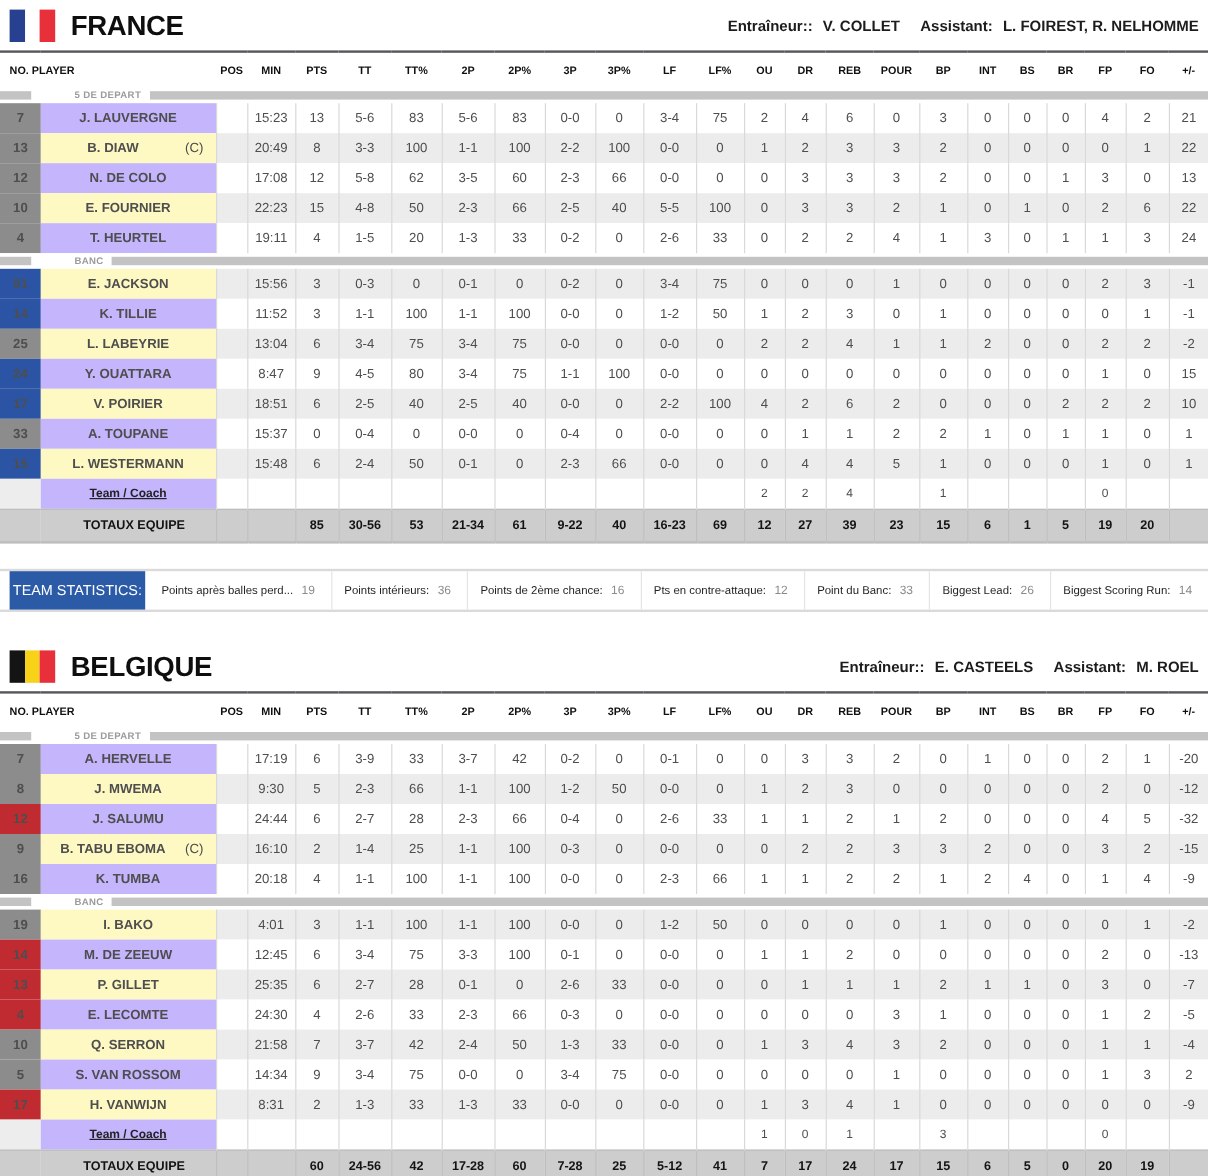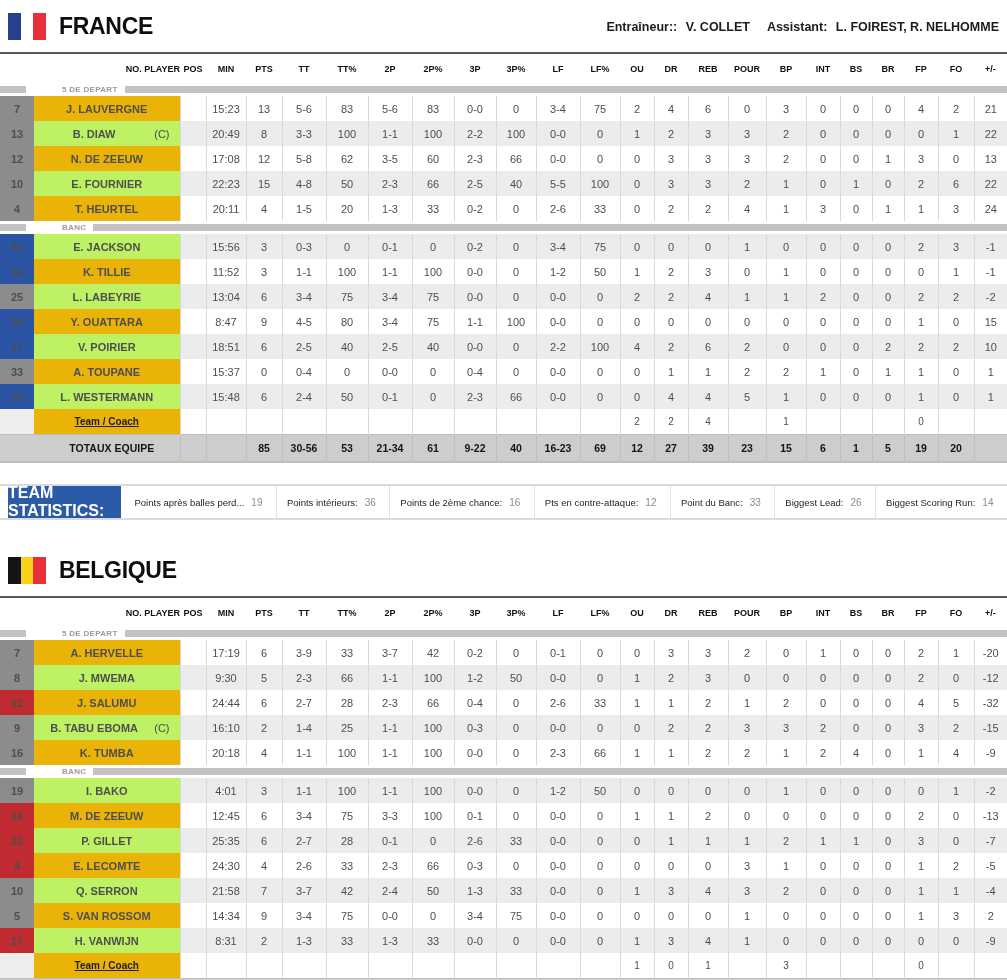--- a/index.html
+++ b/index.html
@@ -1,62 +1,62 @@
 <!DOCTYPE html>
 <html><head>
 <meta charset="utf-8">
 <style>
   * { box-sizing: border-box; }
   html,body { margin:0; padding:0; background:#fff; }
   body { font-family:"Liberation Sans", sans-serif; width:1007px; }
   .page { width:1007px; overflow:hidden; background:#fff; }
 
   
-  .team-header { display:flex; align-items:center; padding:7px 8px 6px 8px; height:52px; }
+  .team-header { display:flex; align-items:center; padding:7px 8px 6px 8px; height:42px; }
   .flag { width:38px; height:27px; display:flex; flex:0 0 auto; }
   .flag span { flex:1; }
   .team-title { font-size:23px; font-weight:bold; color:#0e0e0e; margin-left:13px; letter-spacing:-0.3px; }
   .coach-info { margin-left:auto; font-size:12.5px; font-weight:bold; color:#1c1c1c; white-space:nowrap; }
   .coach-info .gap { display:inline-block; width:14px; }
   .coach-info .sp { display:inline-block; width:5px; }
 
   
   table.box { border-collapse:collapse; table-layout:fixed; width:1007px; }
   table.box thead th { border-top:2px solid #56575b; height:30px; font-size:9px; font-weight:bold;
                        color:#101010; text-align:center; background:#fff; padding:0; }
-  table.box thead th.ph { text-align:right; padding-left:8px; }
+  table.box thead th.ph { text-align:left; padding-left:8px; }
   tr.band td { padding:0; height:13px; background:#fff; }
   .band-wrap { display:flex; align-items:center; height:13px; }
   .band-seg { height:7px; background:#c3c3c3; }
   .band-seg.l { width:26px; flex:0 0 auto; }
   .band-seg.r { flex:1; }
   .band-label { font-size:8px; font-weight:bold; color:#9b9b9b; margin:0 7px; letter-spacing:0.3px; white-space:nowrap;padding-left:29px; }
 
   tr.player td { height:25px; font-size:11px; color:#4e4e4e; text-align:center; padding:0; }
   td.badge { color:#fff; font-weight:bold; font-size:11px; background:#8c8c8c; }
   td.name { text-align:left; padding-left:10px; font-weight:bold; color:#181818; font-size:11px; }
   td.name .cap { float:right; margin-right:10px; font-weight:normal; color:#4a4a4a; }
   td.s { border-left:1px solid #d9d9d9; }
   td.min { text-align:right; padding-right:5px; }
-  tr.light td.name { background:#eab308; }
+  tr.light td.name { background:#c4b5fd; }
   tr.light td.s { background:#ffffff; }
-  tr.dark td.name { background:#bef264; }
+  tr.dark td.name { background:#fef9c3; }
   tr.dark td.s { background:#ececec; }
 
   tr.teamcoach td { height:25px; font-size:10px; color:#4e4e4e; text-align:center; padding:0; }
   tr.teamcoach td.name { font-size:10px; font-weight:bold; color:#222;text-decoration:underline; }
   tr.totals td { height:28px; background:#cdcdcd; font-size:10.5px; font-weight:bold; color:#141414;
                  text-align:center; padding:0; border-top:1px solid #bdbdbd; border-bottom:2px solid #bdbdbd; }
   tr.totals td.name { text-align:center; padding-left:10px; }
   tr.totals td.s { border-left:1px solid #bfbfbf; }
 
   
   .stats-bar { display:flex; align-items:stretch; height:36px; margin:21px 0 0 0;
                border-top:2px solid #dadada; border-bottom:2px solid #dadada; background:#fff; }
-  .stats-label { background:#2b5aa7; color:#fff; font-weight:bold; font-size:16px;
+  .stats-label { background:#2b5aa7; color:#fff; font-weight:normal; font-size:12px;
                  display:flex; align-items:center; justify-content:center; width:113px;
                  margin-left:8px; flex:0 0 auto; }
   .stats-items { display:flex; flex:1; align-items:center; justify-content:space-evenly; }
   .stat-item { display:flex; align-items:center; gap:7px; padding:0 10px; height:100%; }
   .stat-item + .stat-item { border-left:1px solid #e4e4e4; }
   .stat-item .lbl { font-size:9.5px; font-weight:normal; color:#1f1f1f; white-space:nowrap; }
   .stat-item .val { font-size:10px; color:#8b8b8b; }
 
   .team-block.second { margin-top:24px; }
 </style>
@@ -191,21 +191,21 @@
             <td class="s">2</td>
             <td class="s">0</td>
             <td class="s">0</td>
             <td class="s">0</td>
             <td class="s">0</td>
             <td class="s">1</td>
             <td class="s">22</td>
           </tr>
           <tr class="player light">
             <td class="badge">12</td>
-            <td class="name">N. DE ZEEUW</td>
+            <td class="name">N. DE COLO</td>
             <td class="s"></td>
             <td class="s min">17:08</td>
             <td class="s">12</td>
             <td class="s">5-8</td>
             <td class="s">62</td>
             <td class="s">3-5</td>
             <td class="s">60</td>
             <td class="s">2-3</td>
             <td class="s">66</td>
             <td class="s">0-0</td>
@@ -245,21 +245,21 @@
             <td class="s">1</td>
             <td class="s">0</td>
             <td class="s">2</td>
             <td class="s">6</td>
             <td class="s">22</td>
           </tr>
           <tr class="player light">
             <td class="badge">4</td>
             <td class="name">T. HEURTEL</td>
             <td class="s"></td>
-            <td class="s min">20:11</td>
+            <td class="s min">19:11</td>
             <td class="s">4</td>
             <td class="s">1-5</td>
             <td class="s">20</td>
             <td class="s">1-3</td>
             <td class="s">33</td>
             <td class="s">0-2</td>
             <td class="s">0</td>
             <td class="s">2-6</td>
             <td class="s">33</td>
             <td class="s">0</td>
@@ -556,20 +556,26 @@
   </div>
 
   <section class="team-block second">
     <div class="team-header">
       <div class="flag">
           <span style="background: rgb(20, 20, 20);"></span>
           <span style="background: rgb(248, 210, 25);"></span>
           <span style="background: rgb(232, 48, 58);"></span>
         </div>
       <div class="team-title">BELGIQUE</div>
+      <div class="coach-info">
+        <span>Entraîneur::</span><span class="sp"></span>
+        <span>E. CASTEELS</span><span class="gap"></span>
+        <span>Assistant:</span><span class="sp"></span>
+        <span>M. ROEL</span>
+      </div>
     </div>
     <table class="box">
         <colgroup>
           <col style="width: 34px;">
           <col style="width: 146px;">
           <col style="width: 26px;">
           <col style="width: 40px;">
           <col style="width: 36px;">
           <col style="width: 44px;">
           <col style="width: 42px;">

